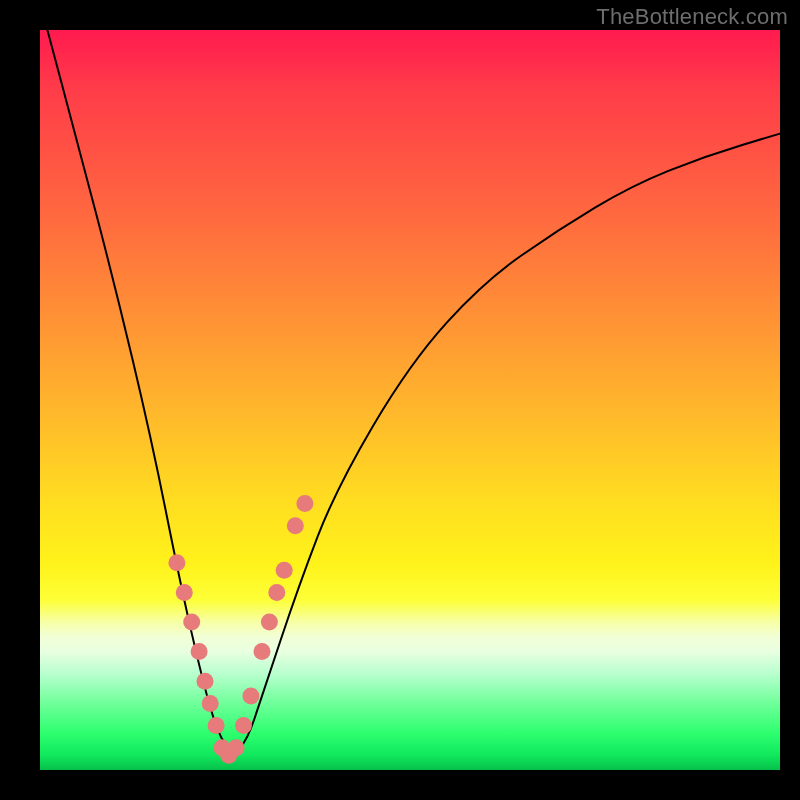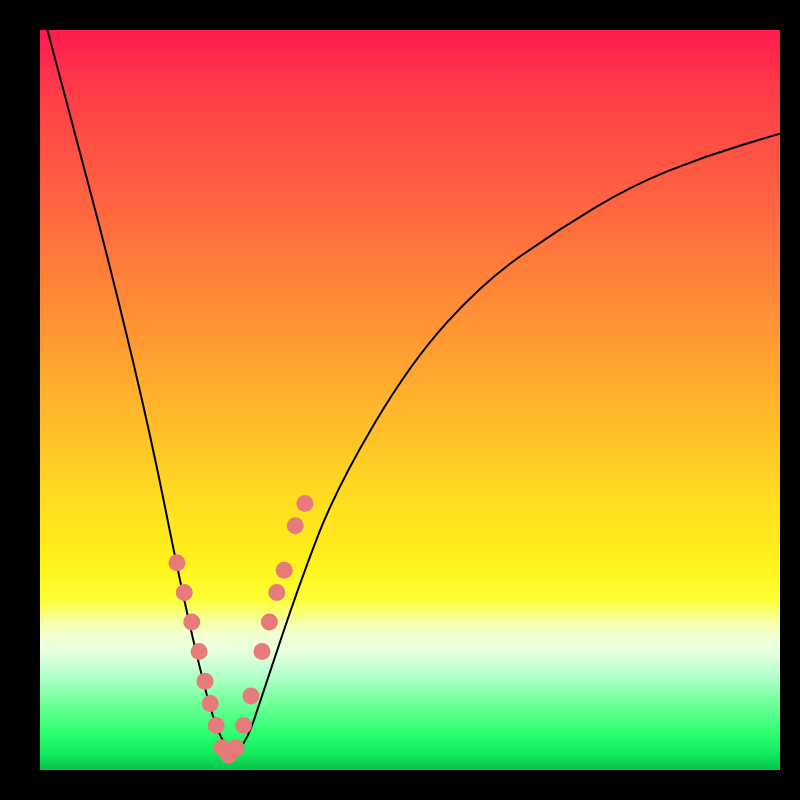--- a/index.html
+++ b/index.html
@@ -73,20 +73,21 @@
   }
   .dot {
     fill: #e77a7a;
     stroke: none;
   }
 </style>
 </head>
 <body>
 
 <div class="frame">
+  <div class="watermark">TheBottleneck.com</div>
 
   <div class="plot">
     <svg class="curve" viewBox="0 0 740 740">
       <path id="curve-path" class="curve-stroke" d="M 7.4 0.0 Q 7.4 0.0 22.2 55.5 Q 37.0 111.0 55.5 181.3 Q 74.0 251.6 92.5 329.3 Q 111.0 407.0 125.8 481.0 Q 140.6 555.0 151.7 603.1 Q 162.8 651.2 170.2 677.1 Q 177.6 703.0 185.0 714.1 Q 192.4 725.2 199.8 717.8 Q 207.2 710.4 214.6 688.2 Q 222.0 666.0 240.5 610.5 Q 259.0 555.0 277.5 506.9 Q 296.0 458.8 333.0 395.9 Q 370.0 333.0 407.0 292.3 Q 444.0 251.6 481.0 225.7 Q 518.0 199.8 555.0 177.6 Q 592.0 155.4 629.0 140.6 Q 666.0 125.8 703.0 114.7 T 740.0 103.6"></path>
       <g id="dots-group">
           <circle cx="136.9" cy="532.8" r="8.5" class="dot"></circle>
           <circle cx="144.3" cy="562.4" r="8.5" class="dot"></circle>
           <circle cx="151.7" cy="592.0" r="8.5" class="dot"></circle>
           <circle cx="159.1" cy="621.6" r="8.5" class="dot"></circle>
           <circle cx="165.0" cy="651.2" r="8.5" class="dot"></circle>

